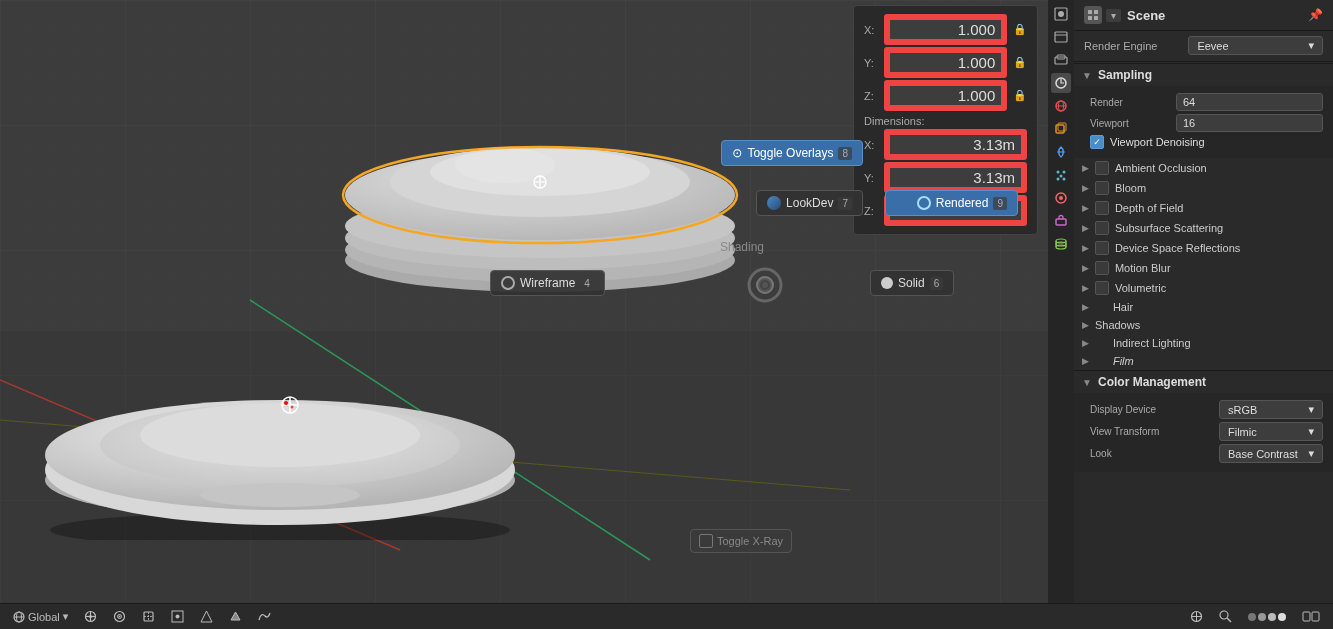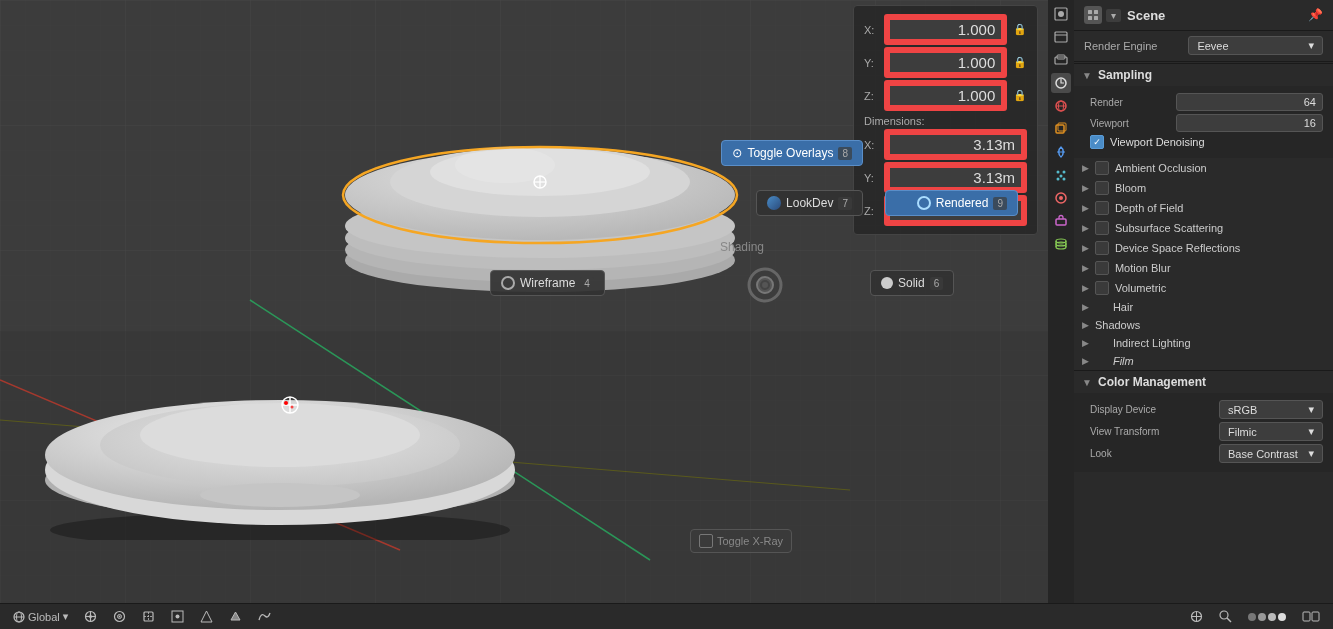--- a/index.html
+++ b/index.html
@@ -125,21 +125,21 @@
     }
 
     .prop-value {
       background: #3d3d3d;
       border: 1px solid #555;
       color: #ddd;
       padding: 2px 6px;
       border-radius: 3px;
       font-size: 11px;
       flex: 1;
-      text-align: right;
+      text-align: left;
     }
 
     .prop-checkbox-row {
       display: flex;
       align-items: center;
       margin: 3px 0;
       gap: 6px;
     }
 
     .prop-checkbox-row label {

